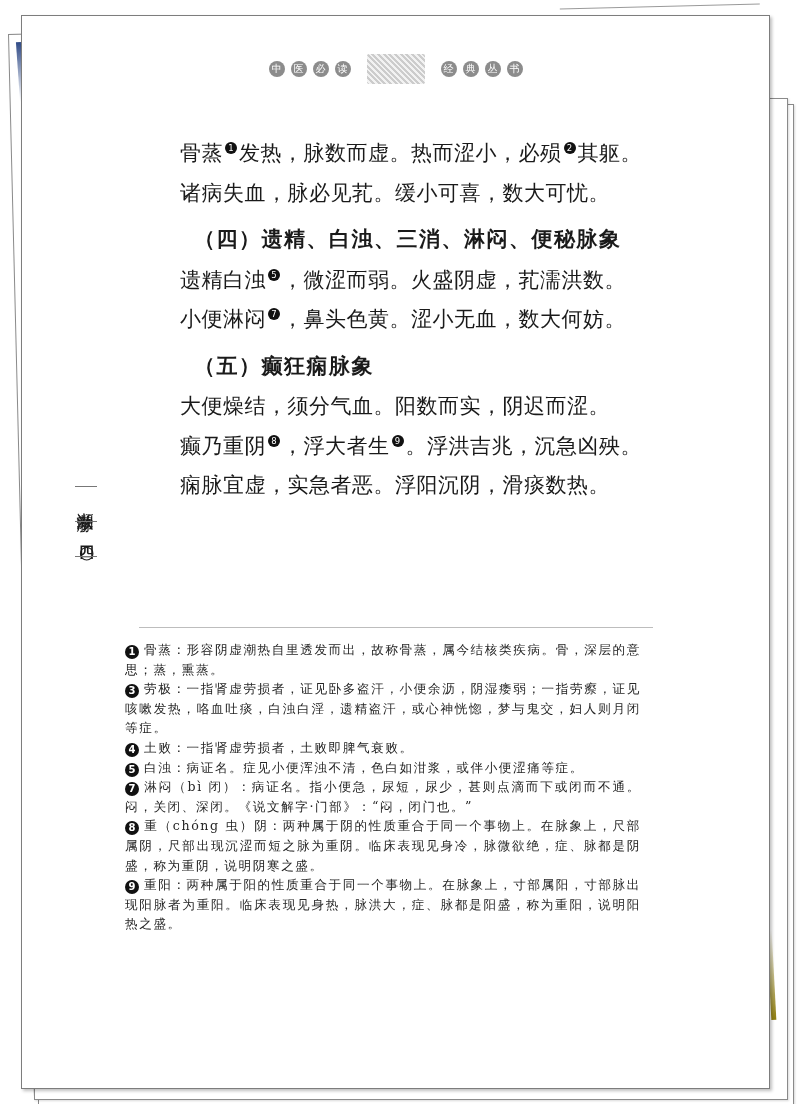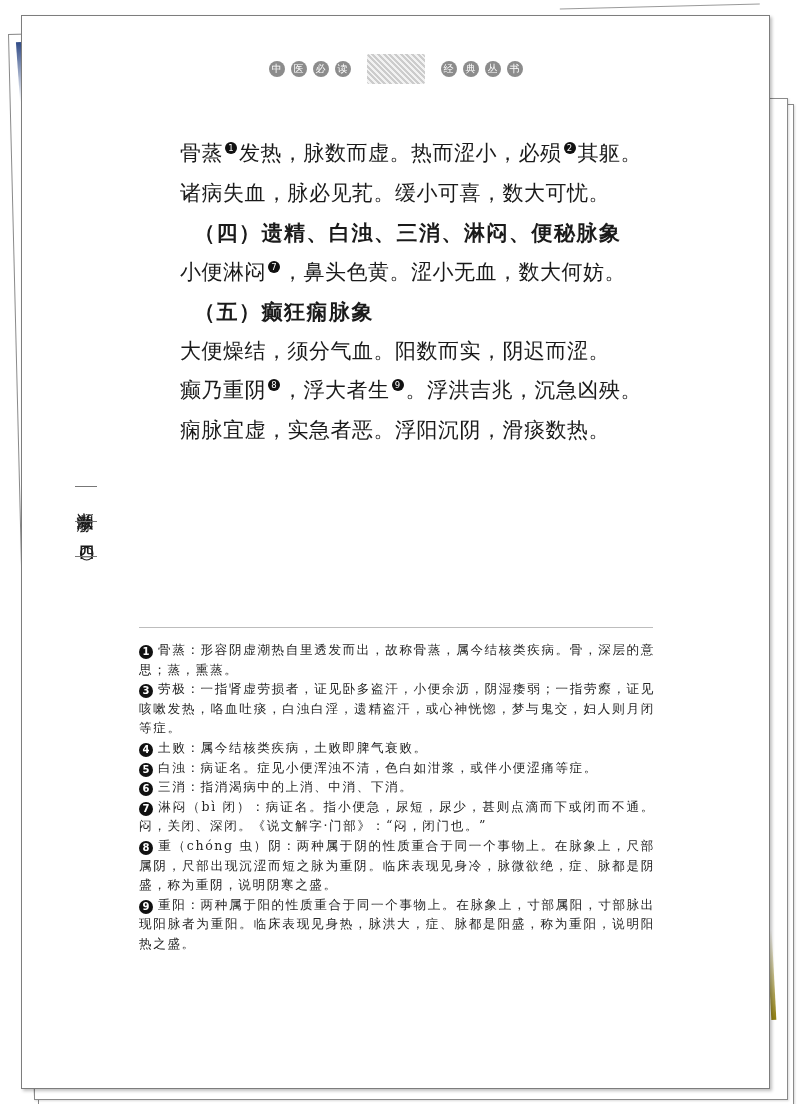--- a/index.html
+++ b/index.html
@@ -39,36 +39,36 @@
     background:
       repeating-linear-gradient(45deg, #bbb 0 2px, #eee 2px 4px),
       #ddd;
     opacity: 0.75; border-radius: 2px;
   }
   .main-text {
     position: absolute; left: 158px; top: 118px; width: 470px;
     font-size: 21px; letter-spacing: 0.5px;
   }
   .main-text .line { height: 39.5px; line-height: 39.5px; white-space: nowrap; }
-  .main-text .line.heading { padding-left: 14px; font-family: Liberation Sans, sans-serif; font-weight: bold; letter-spacing: 1.5px; }
+  .main-text .line.heading { padding-left: 14px; font-family: Liberation Mono, monospace; font-weight: bold; letter-spacing: 1.5px; margin-top: 8px; }
   .note-mark {
     display: inline-block; width: 12px; height: 12px; border-radius: 50%;
     background: #111; color: #fff; font-size: 8.5px; line-height: 12px; text-align: center;
     vertical-align: 9px; margin: 0 2px; font-family: "DejaVu Sans", sans-serif; letter-spacing: 0;
   }
   .side {
     position: absolute; left: 44px; top: 470px; width: 40px;
     display: flex; flex-direction: column; align-items: center;
   }
   .side .rule { width: 22px; height: 1px; background: #777; }
   .side .title { writing-mode: vertical-rl; font-size: 17px; margin: 12px 0 18px; letter-spacing: 1px; }
   .side .pagenum { writing-mode: vertical-rl; font-size: 15px; font-weight: bold; margin: 12px 0 22px; }
   .divider { position: absolute; left: 117px; top: 611px; width: 514px; height: 1px; background: #bdbdbd; }
   .notes {
-    position: absolute; left: 117px; top: 624px; width: 516px;
+    position: absolute; left: 103px; top: 624px; width: 516px;
     font-size: 12.6px; line-height: 19.6px; letter-spacing: 1.6px; color: #262626;
   }
   .notes .n { text-align: justify; }
   .notes .num {
     display: inline-block; width: 14px; height: 14px; border-radius: 50%;
     background: #111; color: #fff; font-size: 10px; line-height: 14px; text-align: center;
     margin-right: 5px; vertical-align: -1px; font-family: "DejaVu Sans", sans-serif; letter-spacing: 0; font-weight: bold;
   }
 </style>
 </head>
@@ -92,39 +92,39 @@
     <span class="seal">经</span>
     <span class="seal">典</span>
     <span class="seal">丛</span>
     <span class="seal">书</span>
   </div>
 
   <div class="main-text" id="main-text">
       <div class="line"><span>骨蒸</span><span class="note-mark">1</span><span>发热，脉数而虚。热而涩小，必殒</span><span class="note-mark">2</span><span>其躯。</span></div>
       <div class="line"><span>诸病失血，脉必见芤。缓小可喜，数大可忧。</span></div>
       <div class="line heading"><span>（四）遗精、白浊、三消、淋闷、便秘脉象</span></div>
+      <div class="line"><span>遗精白浊</span><span class="note-mark">5</span><span>，微涩而弱。火盛阴虚，芤濡洪数。</span></div>
       <div class="line"><span>小便淋闷</span><span class="note-mark">7</span><span>，鼻头色黄。涩小无血，数大何妨。</span></div>
       <div class="line heading"><span>（五）癫狂痫脉象</span></div>
       <div class="line"><span>大便燥结，须分气血。阳数而实，阴迟而涩。</span></div>
       <div class="line"><span>癫乃重阴</span><span class="note-mark">8</span><span>，浮大者生</span><span class="note-mark">9</span><span>。浮洪吉兆，沉急凶殃。</span></div>
       <div class="line"><span>痫脉宜虚，实急者恶。浮阳沉阴，滑痰数热。</span></div>
     </div>
 
   <div class="side">
     <div class="rule"></div>
     <div class="title">濒湖脉学</div>
     <div class="rule"></div>
     <div class="pagenum">四〇</div>
     <div class="rule"></div>
   </div>
 
   <div class="divider"></div>
   <div class="notes" id="notes">
       <div class="n"><span class="num">1</span><span>骨蒸：形容阴虚潮热自里透发而出，故称骨蒸，属今结核类疾病。骨，深层的意思；蒸，熏蒸。</span></div>
       <div class="n"><span class="num">3</span><span>劳极：一指肾虚劳损者，证见卧多盗汗，小便余沥，阴湿痿弱；一指劳瘵，证见咳嗽发热，咯血吐痰，白浊白淫，遗精盗汗，或心神恍惚，梦与鬼交，妇人则月闭等症。</span></div>
-      <div class="n"><span class="num">4</span><span>土败：属今结核类疾病，土败即脾气衰败。</span></div>
+      <div class="n"><span class="num">4</span><span>土败：一指肾虚劳损者，土败即脾气衰败。</span></div>
       <div class="n"><span class="num">5</span><span>白浊：病证名。症见小便浑浊不清，色白如泔浆，或伴小便涩痛等症。</span></div>
-      <div class="n"><span class="num">6</span><span>三消：指消渴病中的上消、中消、下消。</span></div>
       <div class="n"><span class="num">7</span><span>淋闷（bì 闭）：病证名。指小便急，尿短，尿少，甚则点滴而下或闭而不通。闷，关闭、深闭。《说文解字·门部》：“闷，闭门也。”</span></div>
       <div class="n"><span class="num">8</span><span>重（chóng 虫）阴：两种属于阴的性质重合于同一个事物上。在脉象上，尺部属阴，尺部出现沉涩而短之脉为重阴。临床表现见身冷，脉微欲绝，症、脉都是阴盛，称为重阴，说明阴寒之盛。</span></div>
       <div class="n"><span class="num">9</span><span>重阳：两种属于阳的性质重合于同一个事物上。在脉象上，寸部属阳，寸部脉出现阳脉者为重阳。临床表现见身热，脉洪大，症、脉都是阳盛，称为重阳，说明阳热之盛。</span></div>
     </div>
 </div>
 
 </body></html>

